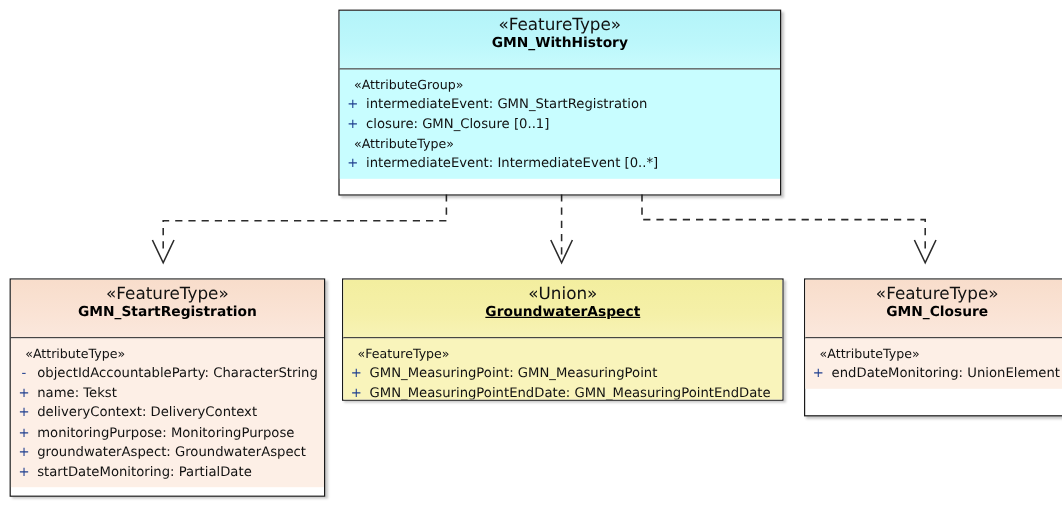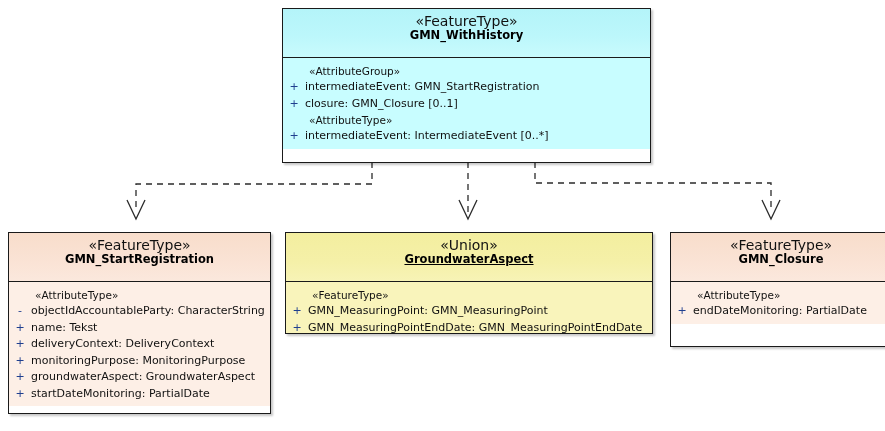--- a/index.html
+++ b/index.html
@@ -47,21 +47,21 @@
 
   .uml-body {
     box-sizing: border-box;
     padding: 5px 0 4px 0;
     overflow: hidden;
   }
   .group-label {
     font-size: 10.5px;
     line-height: 16px;
     color: #111;
-    padding-left: 26px;
+    padding-left: 12px;
     white-space: nowrap;
   }
   .attr-row {
     display: flex;
     align-items: baseline;
     font-size: 11px;
     line-height: 16.5px;
     color: #111;
     white-space: nowrap;
   }
@@ -190,16 +190,16 @@
 
 <div class="uml-box box-pink" style="left:670px; top:232px; width:222px; height:115px;">
   <div class="uml-header" style="height:49px;">
     <div class="stereotype">«FeatureType»</div>
     <div class="classname">GMN_Closure</div>
   </div>
   <div class="uml-body">
     <div class="group-label">«AttributeType»</div>
     <div class="attr-row">
       <span class="attr-vis">+</span>
-      <span class="attr-text">endDateMonitoring: PartialDate</span>
+      <span class="attr-text">endDateMonitoring: UnionElement</span>
     </div>
   </div>
 </div>
 
 </body></html>

